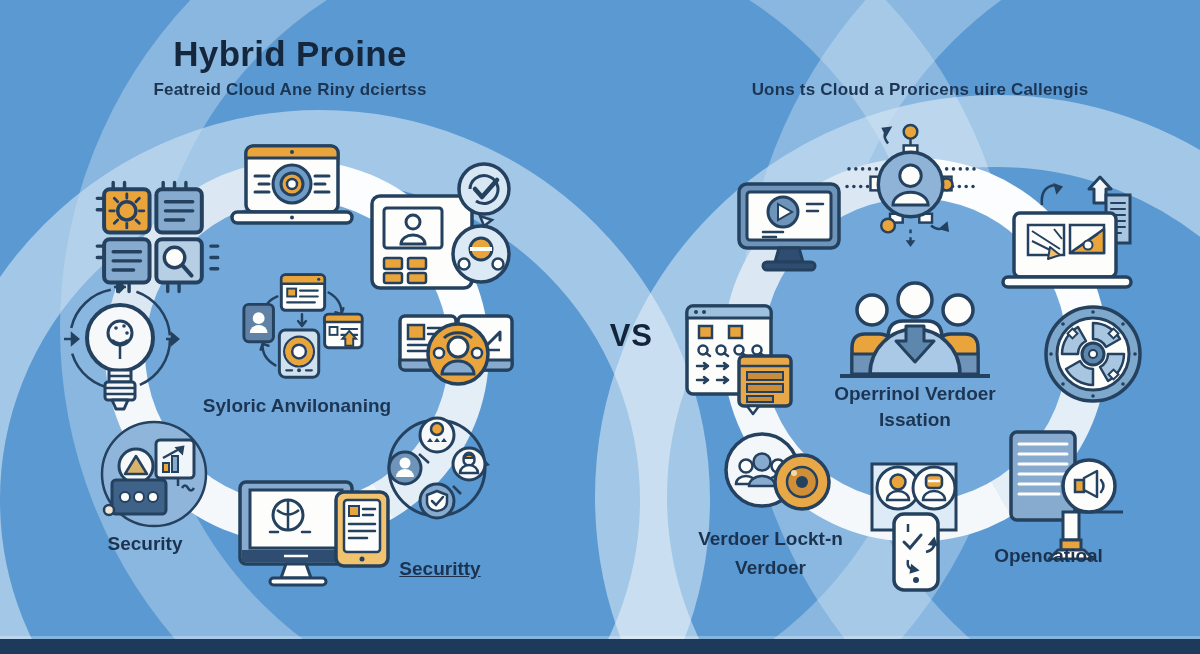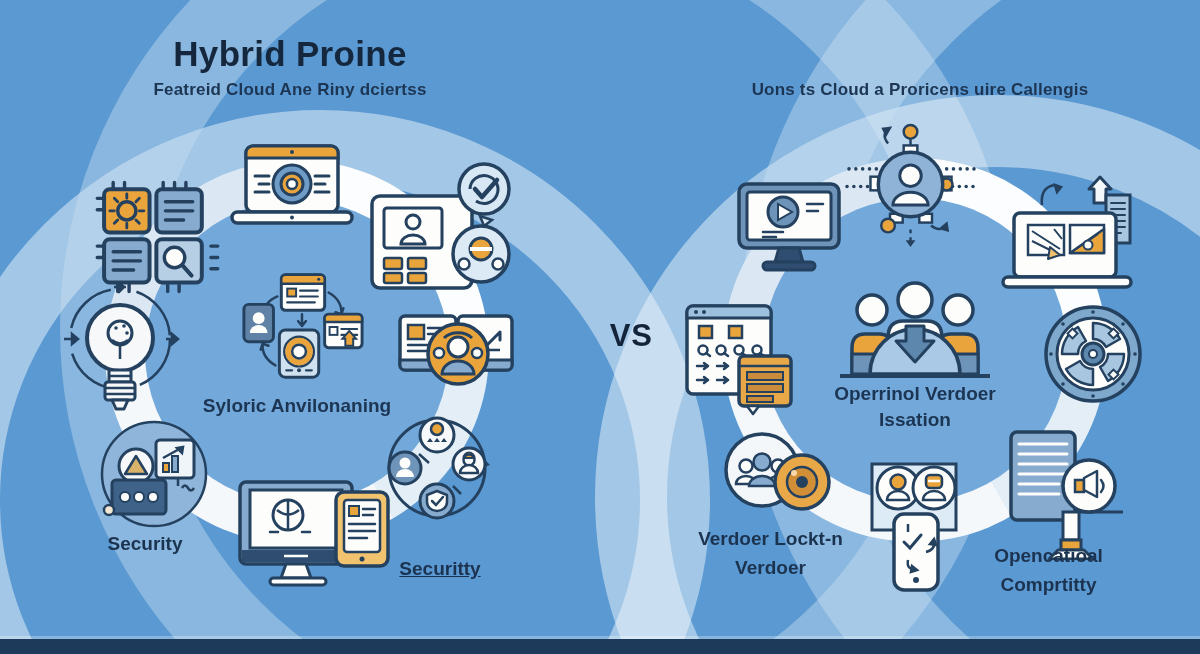--- a/index.html
+++ b/index.html
@@ -55,21 +55,20 @@
   </div>
 
   <div class="label" style="left:75px;top:529px;width:140px;">Security</div>
   <div class="label" style="left:370px;top:554px;width:140px;text-decoration:underline;">Securitty</div>
   <div class="label" style="left:688px;top:524px;width:165px;">
     <div>Verdoer Lockt-n</div>
     <div>Verdoer</div>
   </div>
   <div class="label" style="left:966px;top:541px;width:165px;">
     <div>Opencatioal</div>
-    <div>Comprtitty</div>
   </div>
 
   <div class="icon" style="left:95px;top:178px;width:125px;height:118px;">
     <svg viewBox="0 0 110 100">
       <g stroke="#24415f" stroke-width="3" fill="none" stroke-linecap="round">
         <path d="M16 8V2 M26 8V2 M60 8V2 M70 8V2 M80 8V2"></path>
         <path d="M8 16H2 M8 26H2 M8 58H2 M8 68H2"></path>
         <path d="M102 58h6 M102 68h6 M102 78h6"></path>
         <path d="M20 92v6 M30 92v6 M64 92v6 M74 92v6"></path>
       </g>

